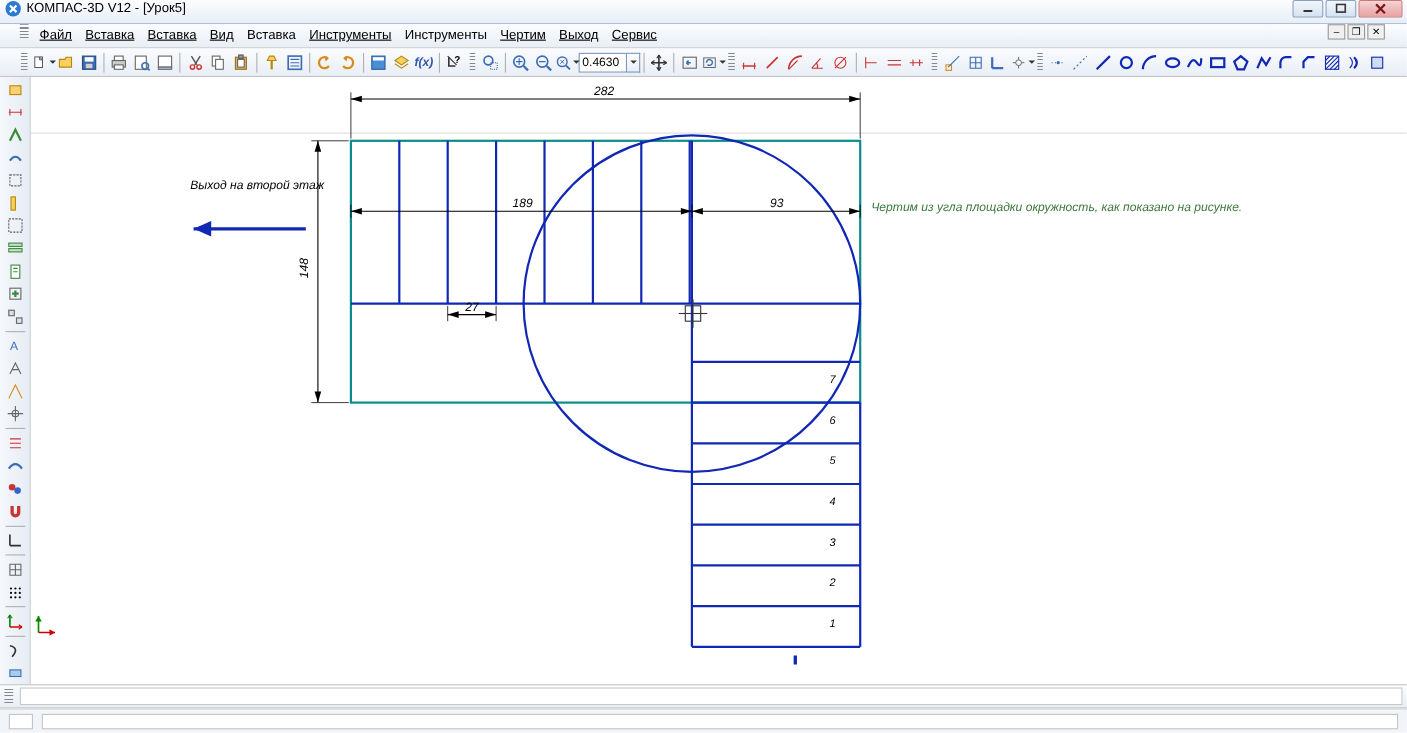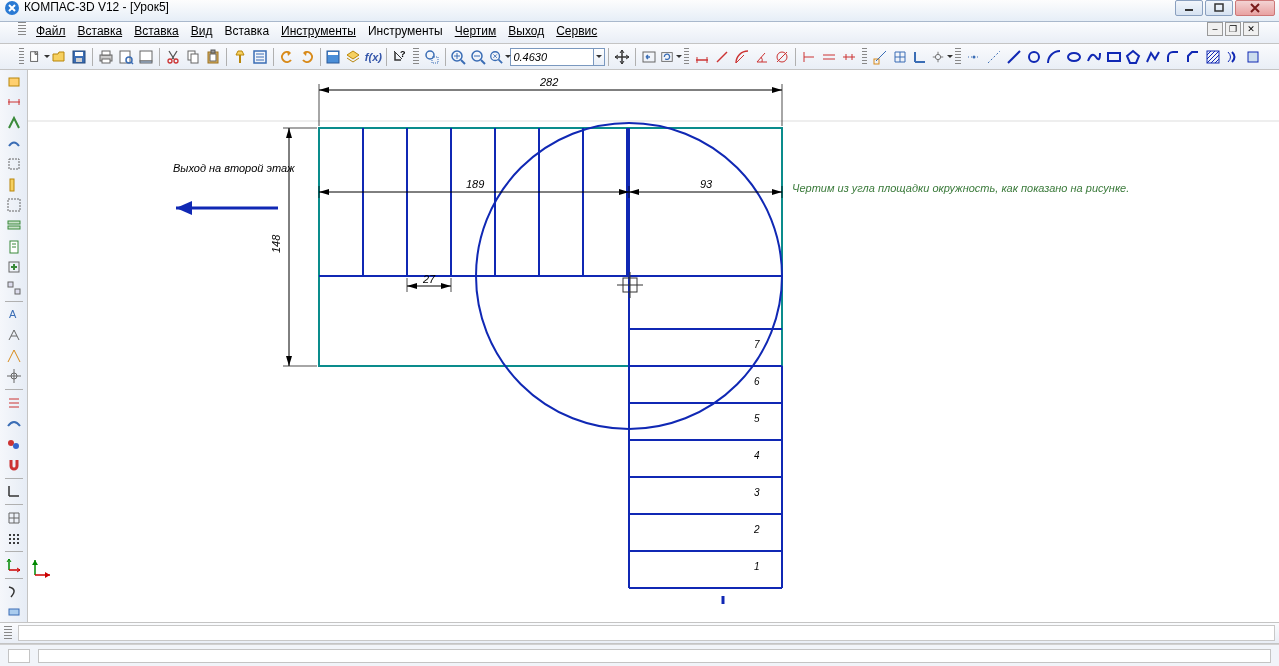--- a/index.html
+++ b/index.html
@@ -20,21 +20,21 @@
 .menu-item .ul { text-decoration: underline; }
 .menubar .mdi-btns { margin-left: auto; display:flex; gap:2px; padding-right:2px;}
 .mdi-btn { width:16px; height:14px; border:1px solid #999; background:#f0f0f0; display:flex; align-items:center; justify-content:center; font-size:9px; }
 
 
 .toolrow { height: 26px; background: linear-gradient(#fafbfd,#e9eef6); border-bottom: 1px solid #c4c4c4; display: flex; align-items: center; padding: 0 16px; overflow:hidden;}
 .tb-grip { width:6px; height:18px; background: repeating-linear-gradient(#888 0 1px, transparent 1px 3px); margin: 0 3px; }
 .tb-sep { width:1px; height:18px; background:#b0b0b0; margin: 0 3px; }
 .tb-btn { width:22px; height:22px; display:flex; align-items:center; justify-content:center; border:1px solid transparent; }
 .tb-btn svg, .tb-btn .g { width:16px; height:16px; }
-.tb-input { width:84px; height:18px; border:1px solid #7a98bf; background:#fff; font-size:11px; padding:0 2px;font-style:italic; }
+.tb-input { width:44px; height:18px; border:1px solid #7a98bf; background:#fff; font-size:11px; padding:0 2px; }
 .tb-drop { width:12px; height:18px; border:1px solid #7a98bf; border-left:none; background:linear-gradient(#fff,#e8eef7); display:flex; align-items:center; justify-content:center;}
 .tb-drop::after { content:""; border:3px solid transparent; border-top-color:#333; margin-top:3px;}
 .tb-btn.drop::after { content:""; position:relative; left:2px; border:3px solid transparent; border-top-color:#333; margin-top:3px;}
 
 
 .workarea { position:absolute; left:0; top:70px; right:0; bottom:44px; display:flex; }
 .lefttools { width:28px; background: linear-gradient(90deg,#f5f7fb,#e6ecf5); border-right:1px solid #c4c4c4; display:flex; flex-direction:column; align-items:center; padding-top:2px; gap:1px; overflow:hidden;}
 .lefttools .tb-btn { width:22px; height:20px; }
 .lefttools .sep { width:18px; height:1px; background:#b0b0b0; margin:2px 0; }
 

